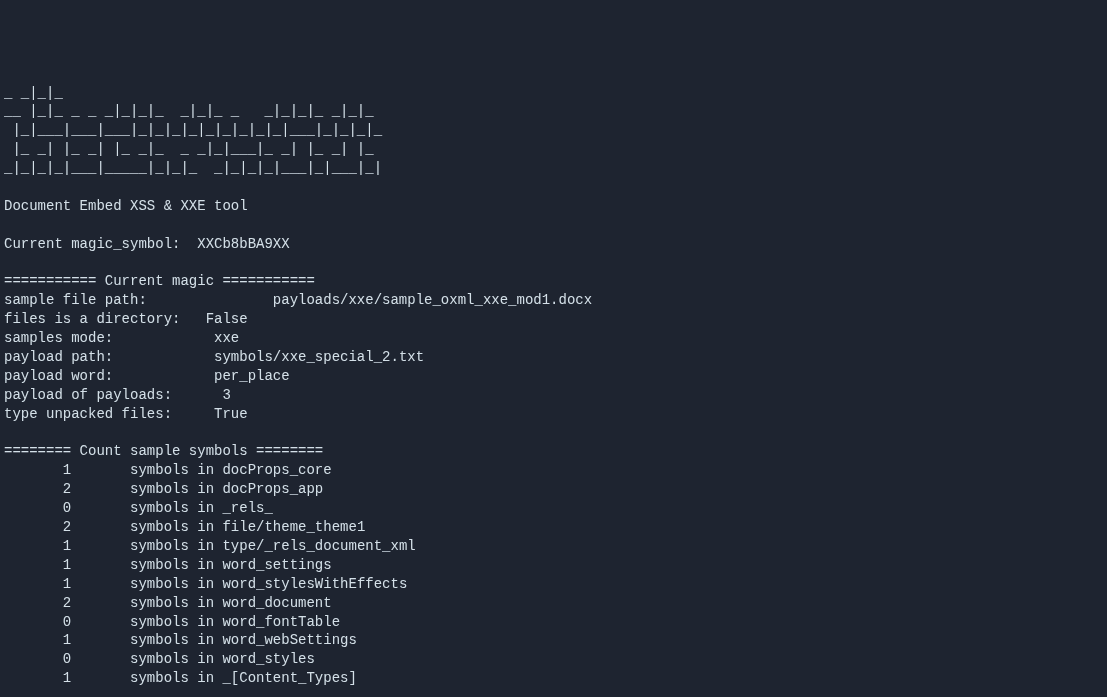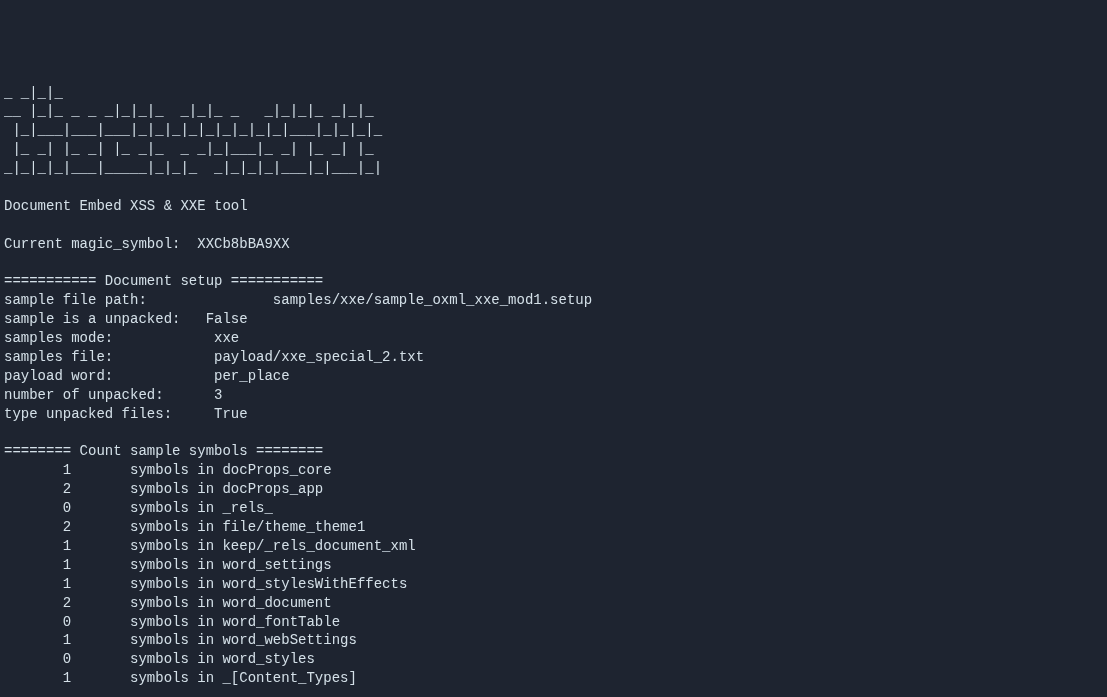--- a/index.html
+++ b/index.html
@@ -31,35 +31,35 @@
 <div class="terminal-content"><span>_ _|_|_
 __ |_|_ _ _ _|_|_|_  _|_|_ _   _|_|_|_ _|_|_
  |_|___|___|___|_|_|_|_|_|_|_|_|_|___|_|_|_|_
  |_ _| |_ _| |_ _|_  _ _|_|___|_ _| |_ _| |_
 _|_|_|_|___|_____|_|_|_  _|_|_|_|___|_|___|_|</span>
 
 <span>Document Embed XSS &amp; XXE tool</span>
 
 <span>Current magic_symbol:  </span><span>XXCb8bBA9XX</span>
 
-<span>=========== Document setup ===========</span>
-<span>sample file path:               </span><span>samples/xxe/sample_oxml_xxe_mod1.setup</span>
-<span>sample is a unpacked:   </span><span>False</span>
+<span>=========== Current magic ===========</span>
+<span>sample file path:               </span><span>payloads/xxe/sample_oxml_xxe_mod1.docx</span>
+<span>files is a directory:   </span><span>False</span>
 <span>samples mode:            </span><span>xxe</span>
-<span>samples file:            </span><span>payload/xxe_special_2.txt</span>
+<span>payload path:            </span><span>symbols/xxe_special_2.txt</span>
 <span>payload word:            </span><span>per_place</span>
-<span>number of unpacked:      </span><span>3</span>
+<span>payload of payloads:      </span><span>3</span>
 <span>type unpacked files:     </span><span>True</span>
 
 <span>======== Count sample symbols ========</span>
        <span>1</span>       symbols in <span>docProps_core</span>
        <span>2</span>       symbols in <span>docProps_app</span>
        <span>0</span>       symbols in <span>_rels_</span>
        <span>2</span>       symbols in <span>file/theme_theme1</span>
-       <span>1</span>       symbols in <span>keep/_rels_document_xml</span>
+       <span>1</span>       symbols in <span>type/_rels_document_xml</span>
        <span>1</span>       symbols in <span>word_settings</span>
        <span>1</span>       symbols in <span>word_stylesWithEffects</span>
        <span>2</span>       symbols in <span>word_document</span>
        <span>0</span>       symbols in <span>word_fontTable</span>
        <span>1</span>       symbols in <span>word_webSettings</span>
        <span>0</span>       symbols in <span>word_styles</span>
        <span>1</span>       symbols in <span>_[Content_Types]</span>
 
               
              

